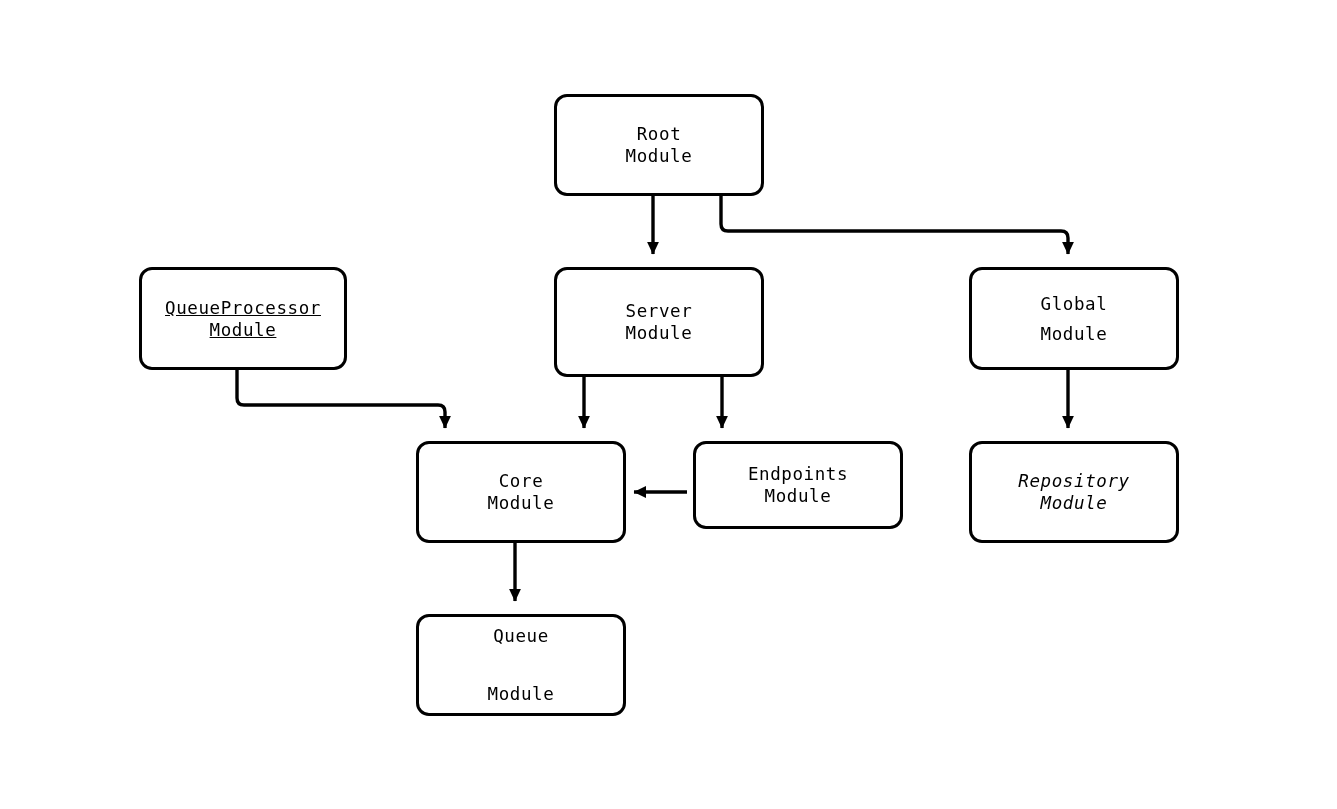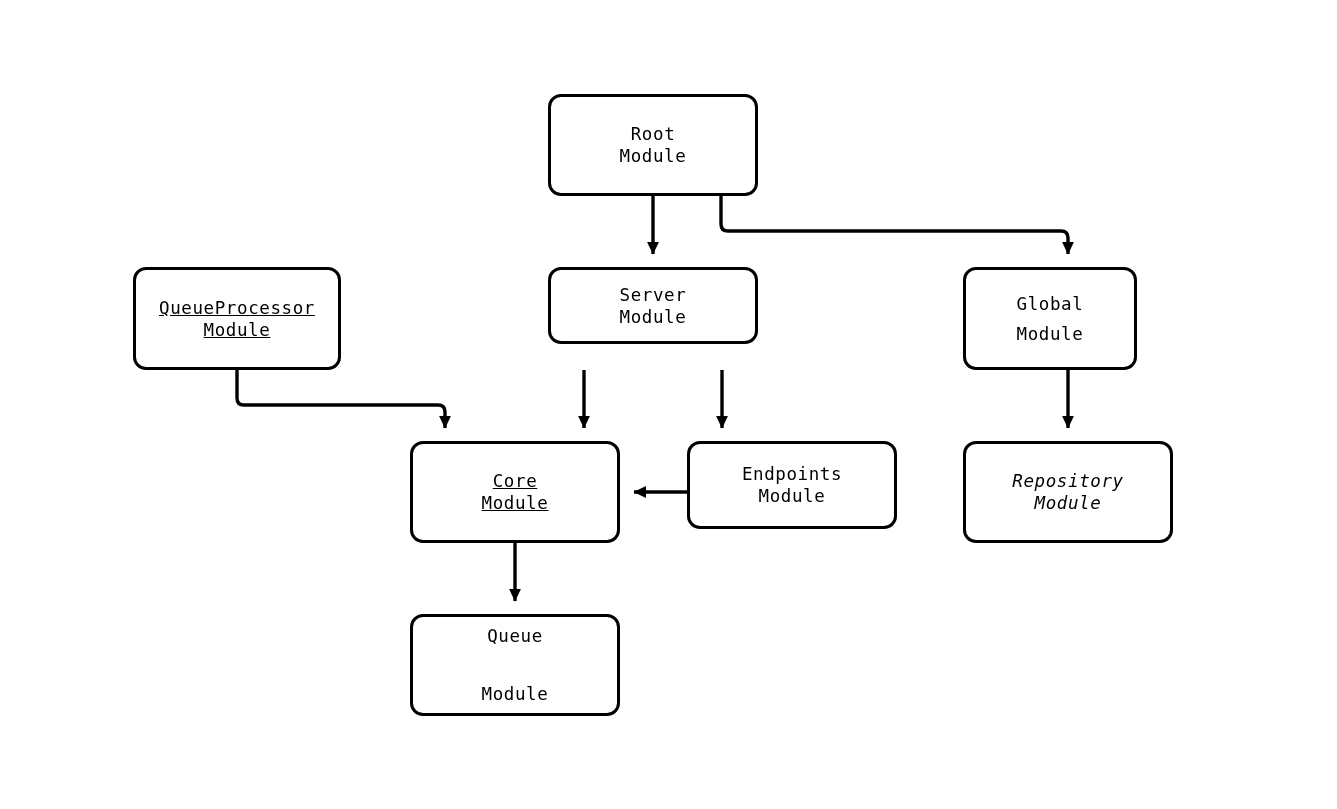--- a/index.html
+++ b/index.html
@@ -31,20 +31,21 @@
     position: absolute;
     box-sizing: border-box;
     background: #ffffff;
     border: 3.4px solid #000000;
     border-radius: 13px;
     display: flex;
     flex-direction: column;
     align-items: center;
     justify-content: center;
     z-index: 2;
+    margin-left: 6px;
   }
   .node-line {
     font-family: "DejaVu Sans Mono", "Liberation Mono", monospace;
     font-size: 17.5px;
     line-height: 22px;
     color: #000000;
     letter-spacing: 0.6px;
     white-space: pre;
     text-align: center;
   }
@@ -88,31 +89,31 @@
   <div class="node" style="left:548px; top:94px; width:210px; height:102px;">
     <span class="node-line">Root</span>
     <span class="node-line">Module</span>
   </div>
 
   <div class="node" style="left:133px; top:267px; width:208px; height:103px;text-decoration:underline;">
     <span class="node-line">QueueProcessor</span>
     <span class="node-line">Module</span>
   </div>
 
-  <div class="node" style="left:548px; top:267px; width:210px; height:77px;">
+  <div class="node" style="left:548px; top:267px; width:210px; height:110px;">
     <span class="node-line">Server</span>
     <span class="node-line">Module</span>
   </div>
 
-  <div class="node" style="left:963px; top:267px; width:174px; height:103px;gap:8px;">
+  <div class="node" style="left:963px; top:267px; width:210px; height:103px;gap:8px;">
     <span class="node-line">Global</span>
     <span class="node-line">Module</span>
   </div>
 
-  <div class="node" style="left:410px; top:441px; width:210px; height:102px;text-decoration:underline;">
+  <div class="node" style="left:410px; top:441px; width:210px; height:102px;">
     <span class="node-line">Core</span>
     <span class="node-line">Module</span>
   </div>
 
   <div class="node" style="left:687px; top:441px; width:210px; height:88px;">
     <span class="node-line">Endpoints</span>
     <span class="node-line">Module</span>
   </div>
 
   <div class="node" style="left:963px; top:441px; width:210px; height:102px;font-style:italic;">

